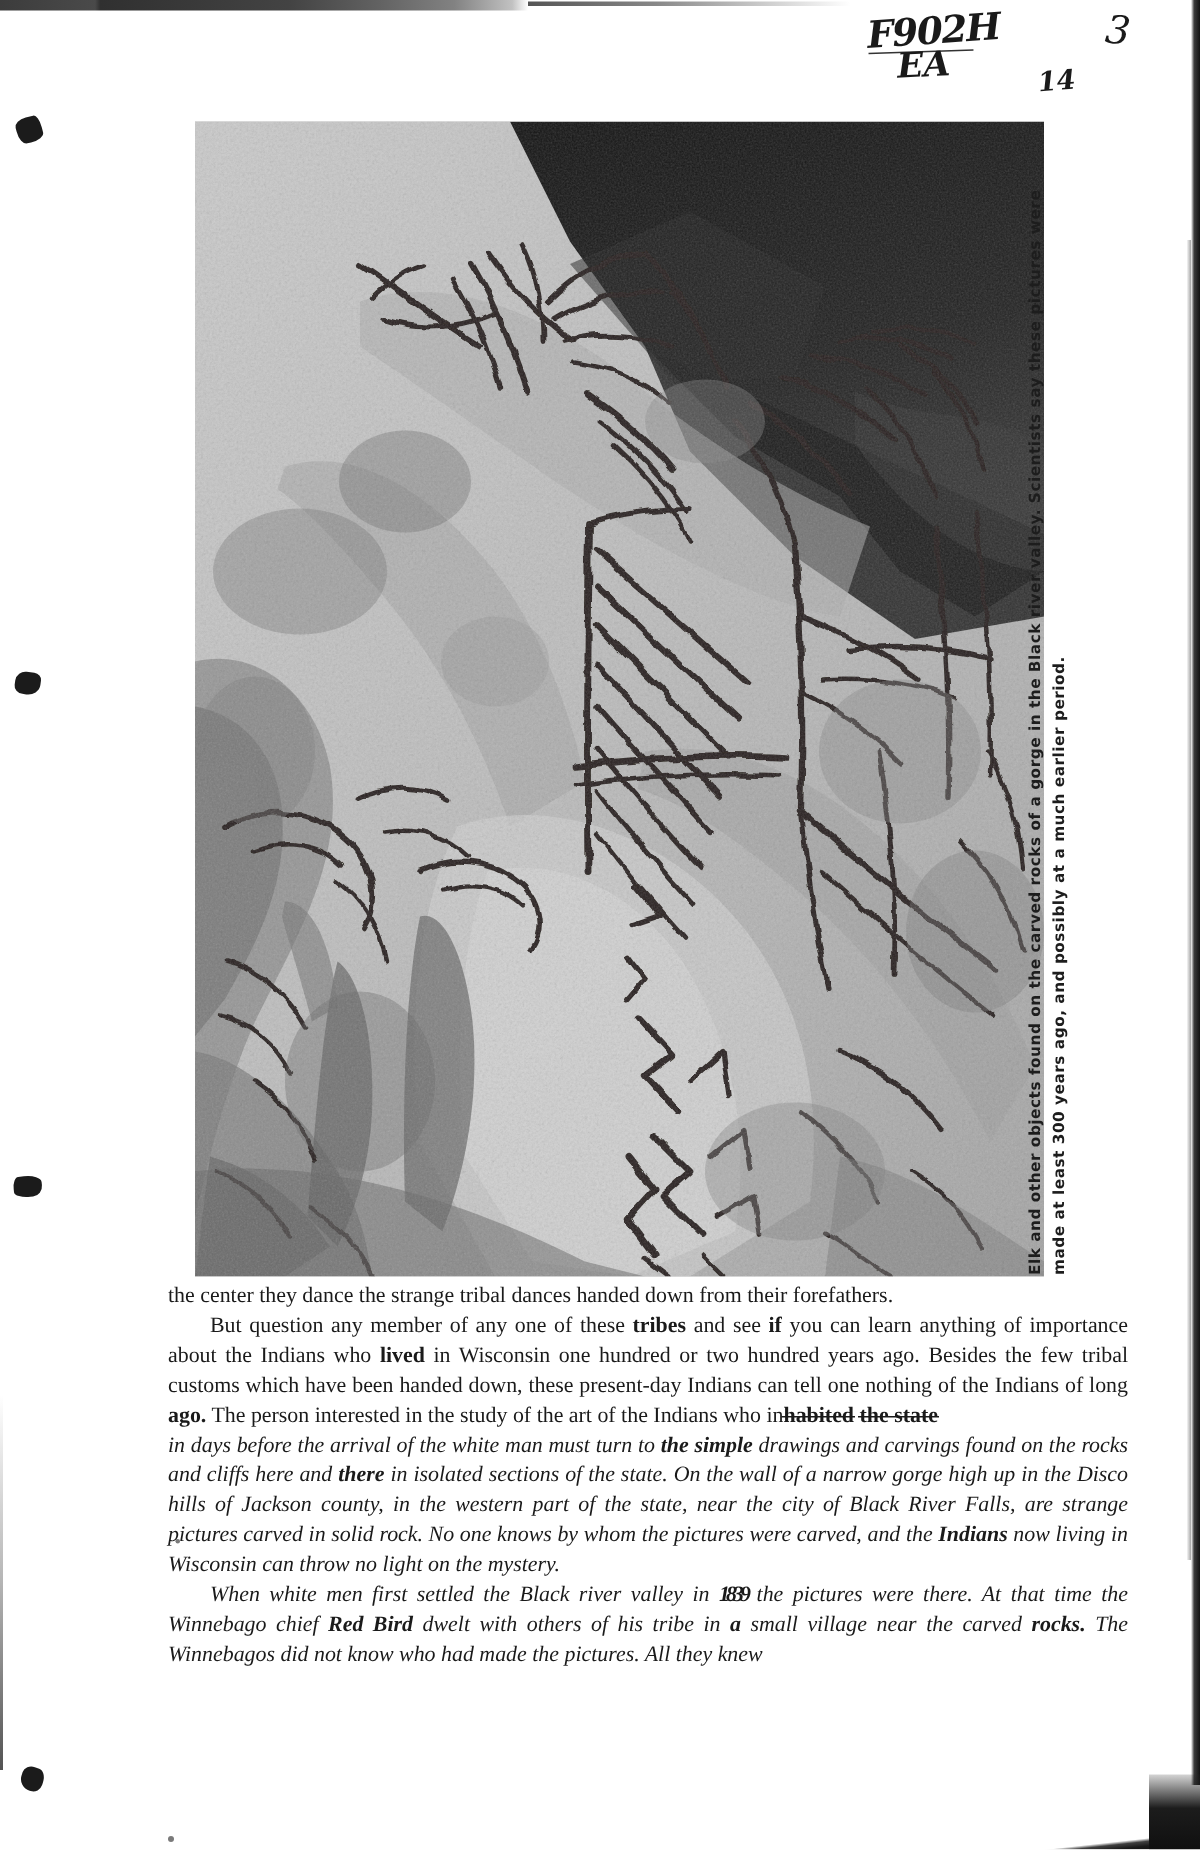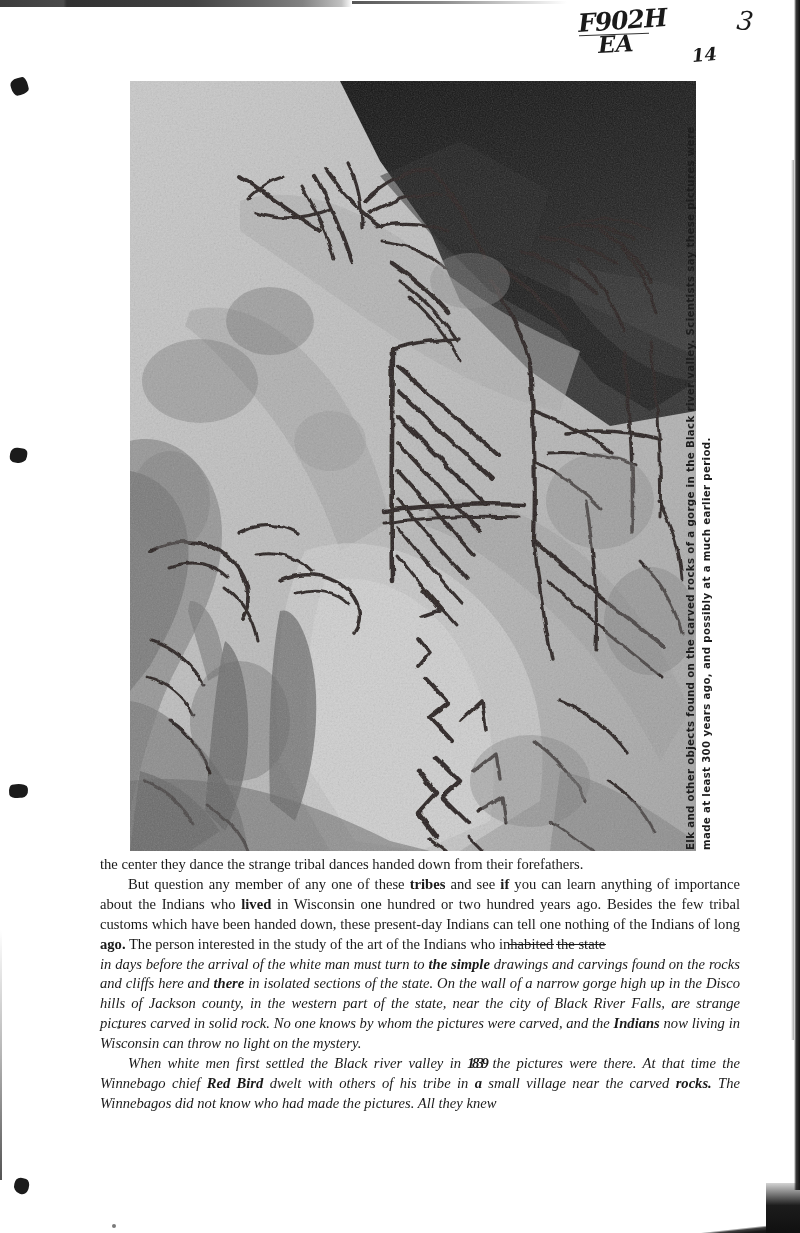--- a/index.html
+++ b/index.html
@@ -171,39 +171,39 @@
     font-size: 10.2px;
     line-height: 16px;
     letter-spacing: .35px;
     color: #1d1d1d;
     text-align: left;
   }
 
   
   .body-text {
     position: absolute;
-    left: 100px;
+    left: 112px;
     top: 855px;
     width: 640px;
     font-family: "Liberation Serif", serif;
     font-size: 14.6px;
     line-height: 19.9px;
     color: #1a1a1a;
     text-align: justify;
     text-justify: inter-word;
   }
   .body-text p { margin: 0; }
   .para-indent { text-indent: 28px; }
   .block-indent {
     margin-left: 78px;
     font-style: italic;
   }
   .hv { font-weight: bold; }
   .strike {
-    font-weight: normal;
+    font-weight: bold;
     position: relative;
   }
   .strike::after {
     content: "";
     position: absolute;
     left: -1px; right: -1px;
     top: 52%;
     height: 1.4px;
     background: #1a1a1a;
   }

